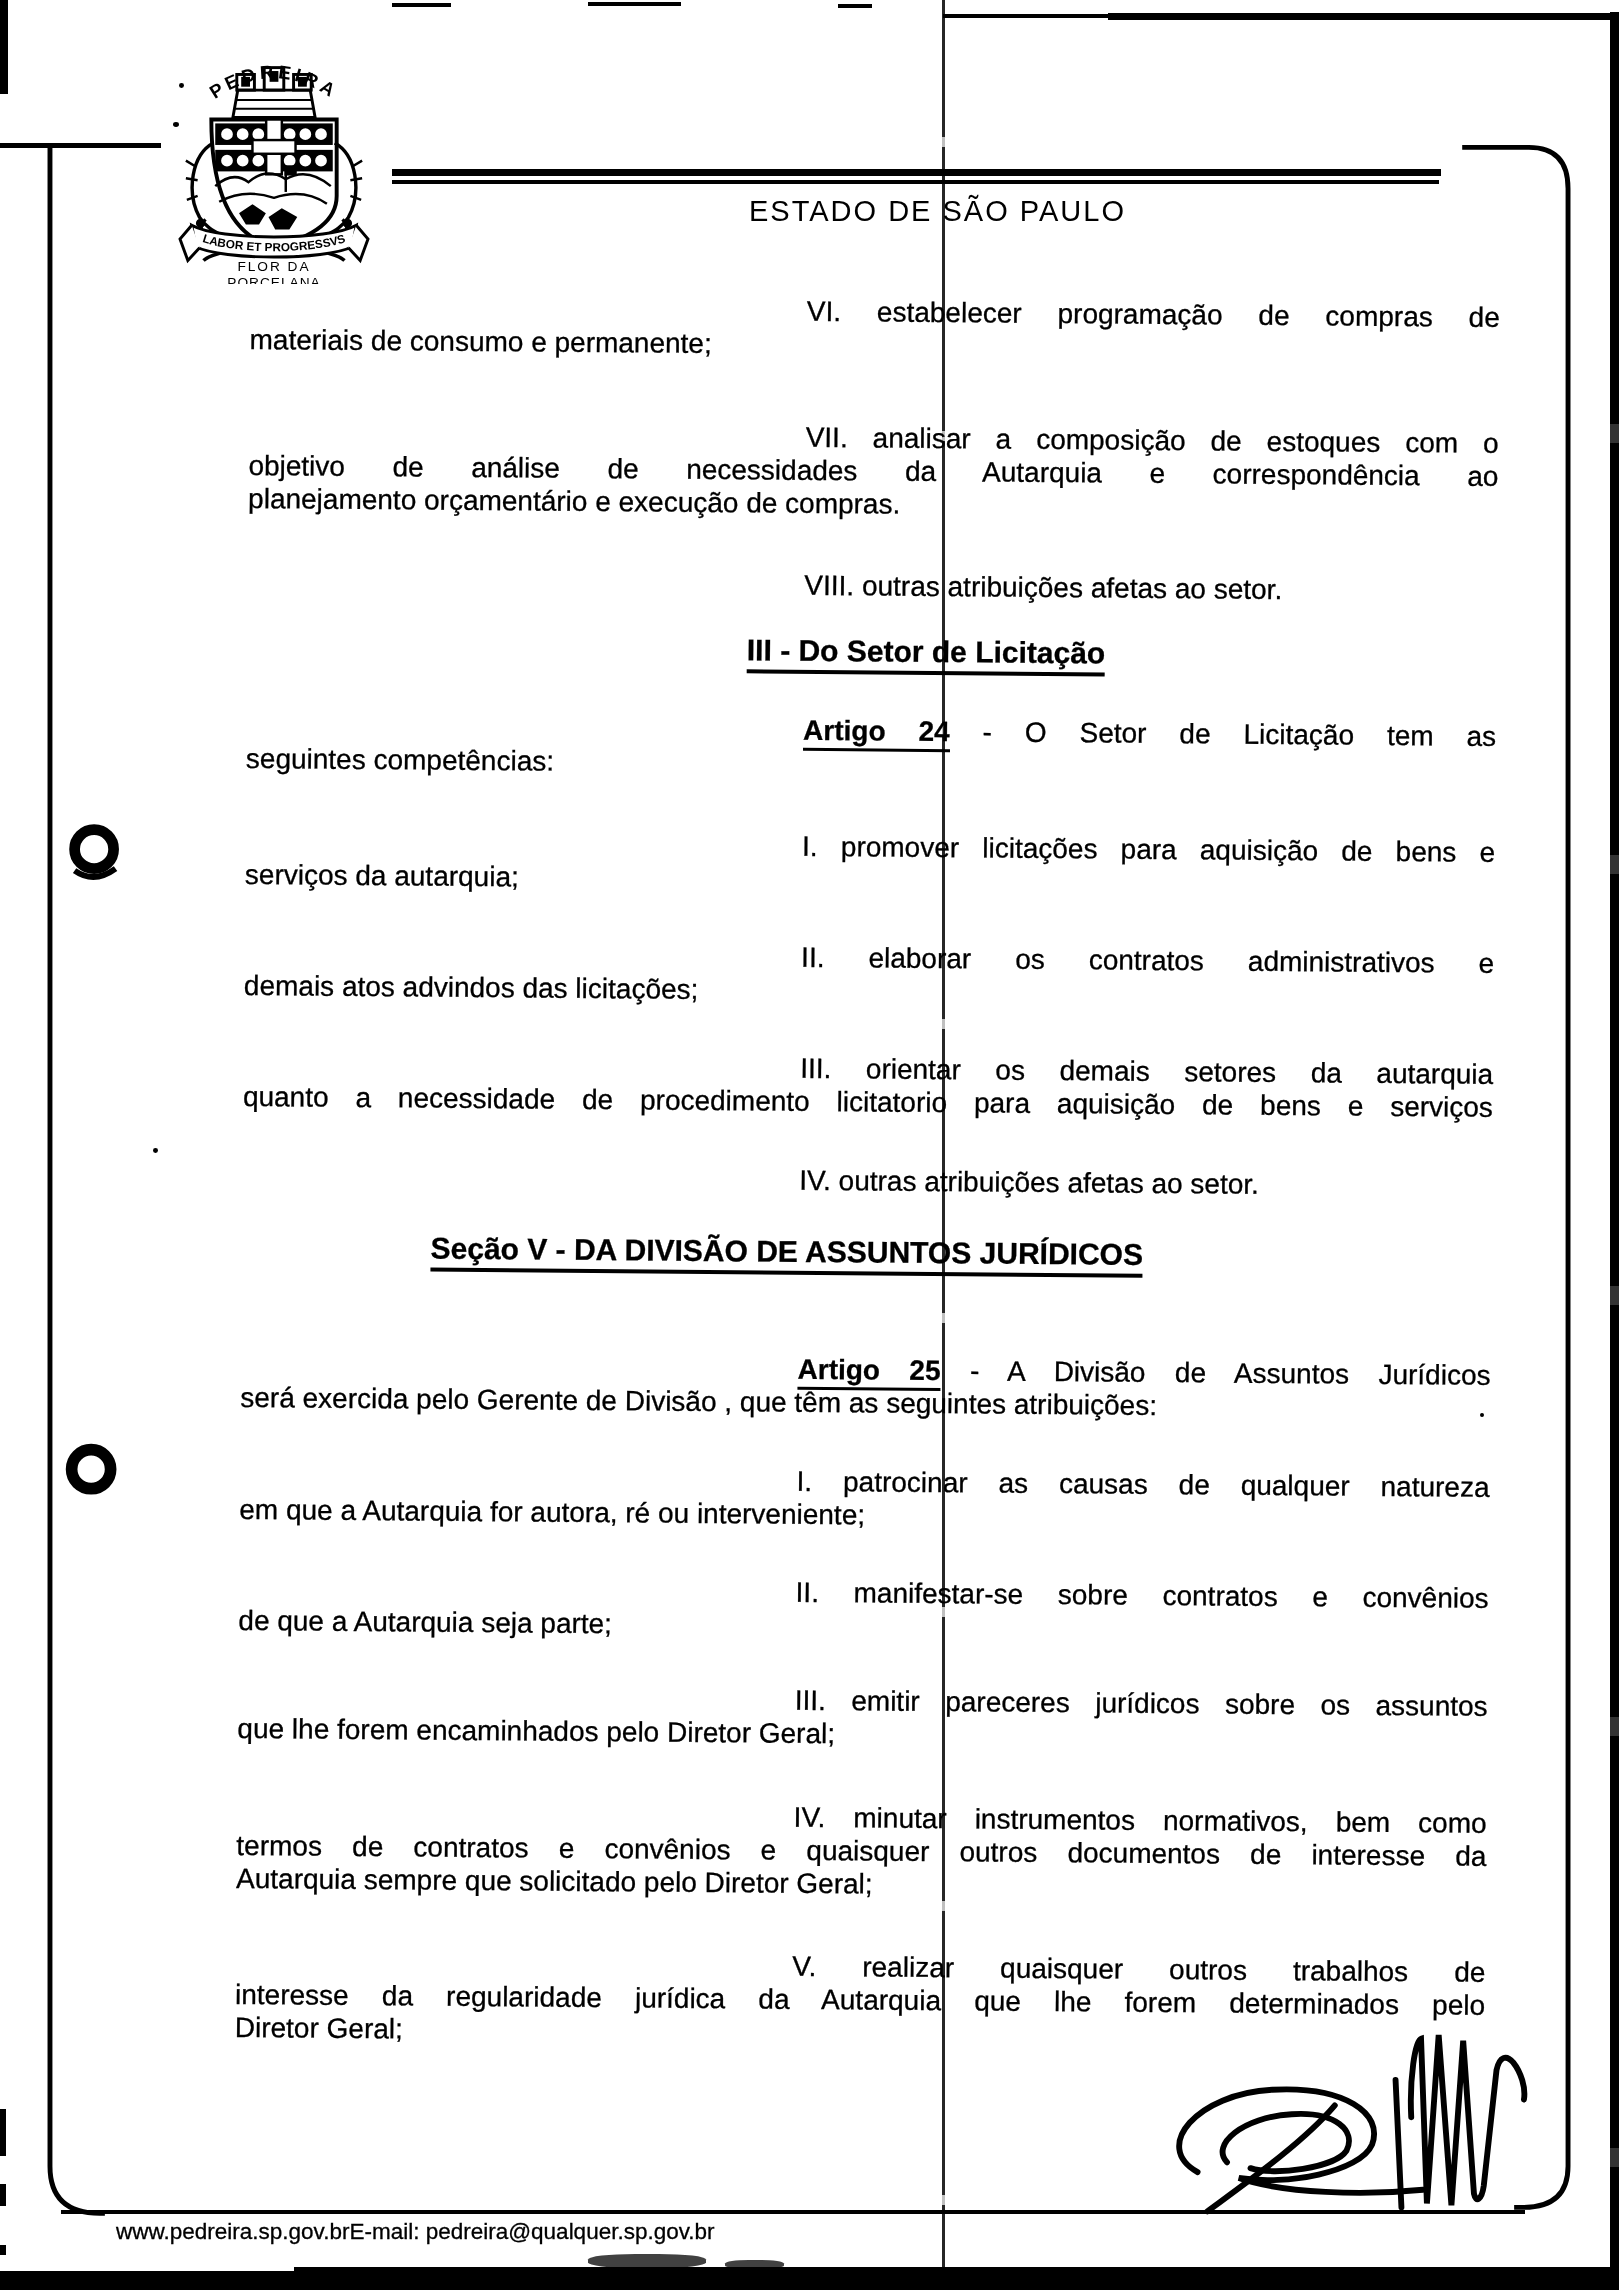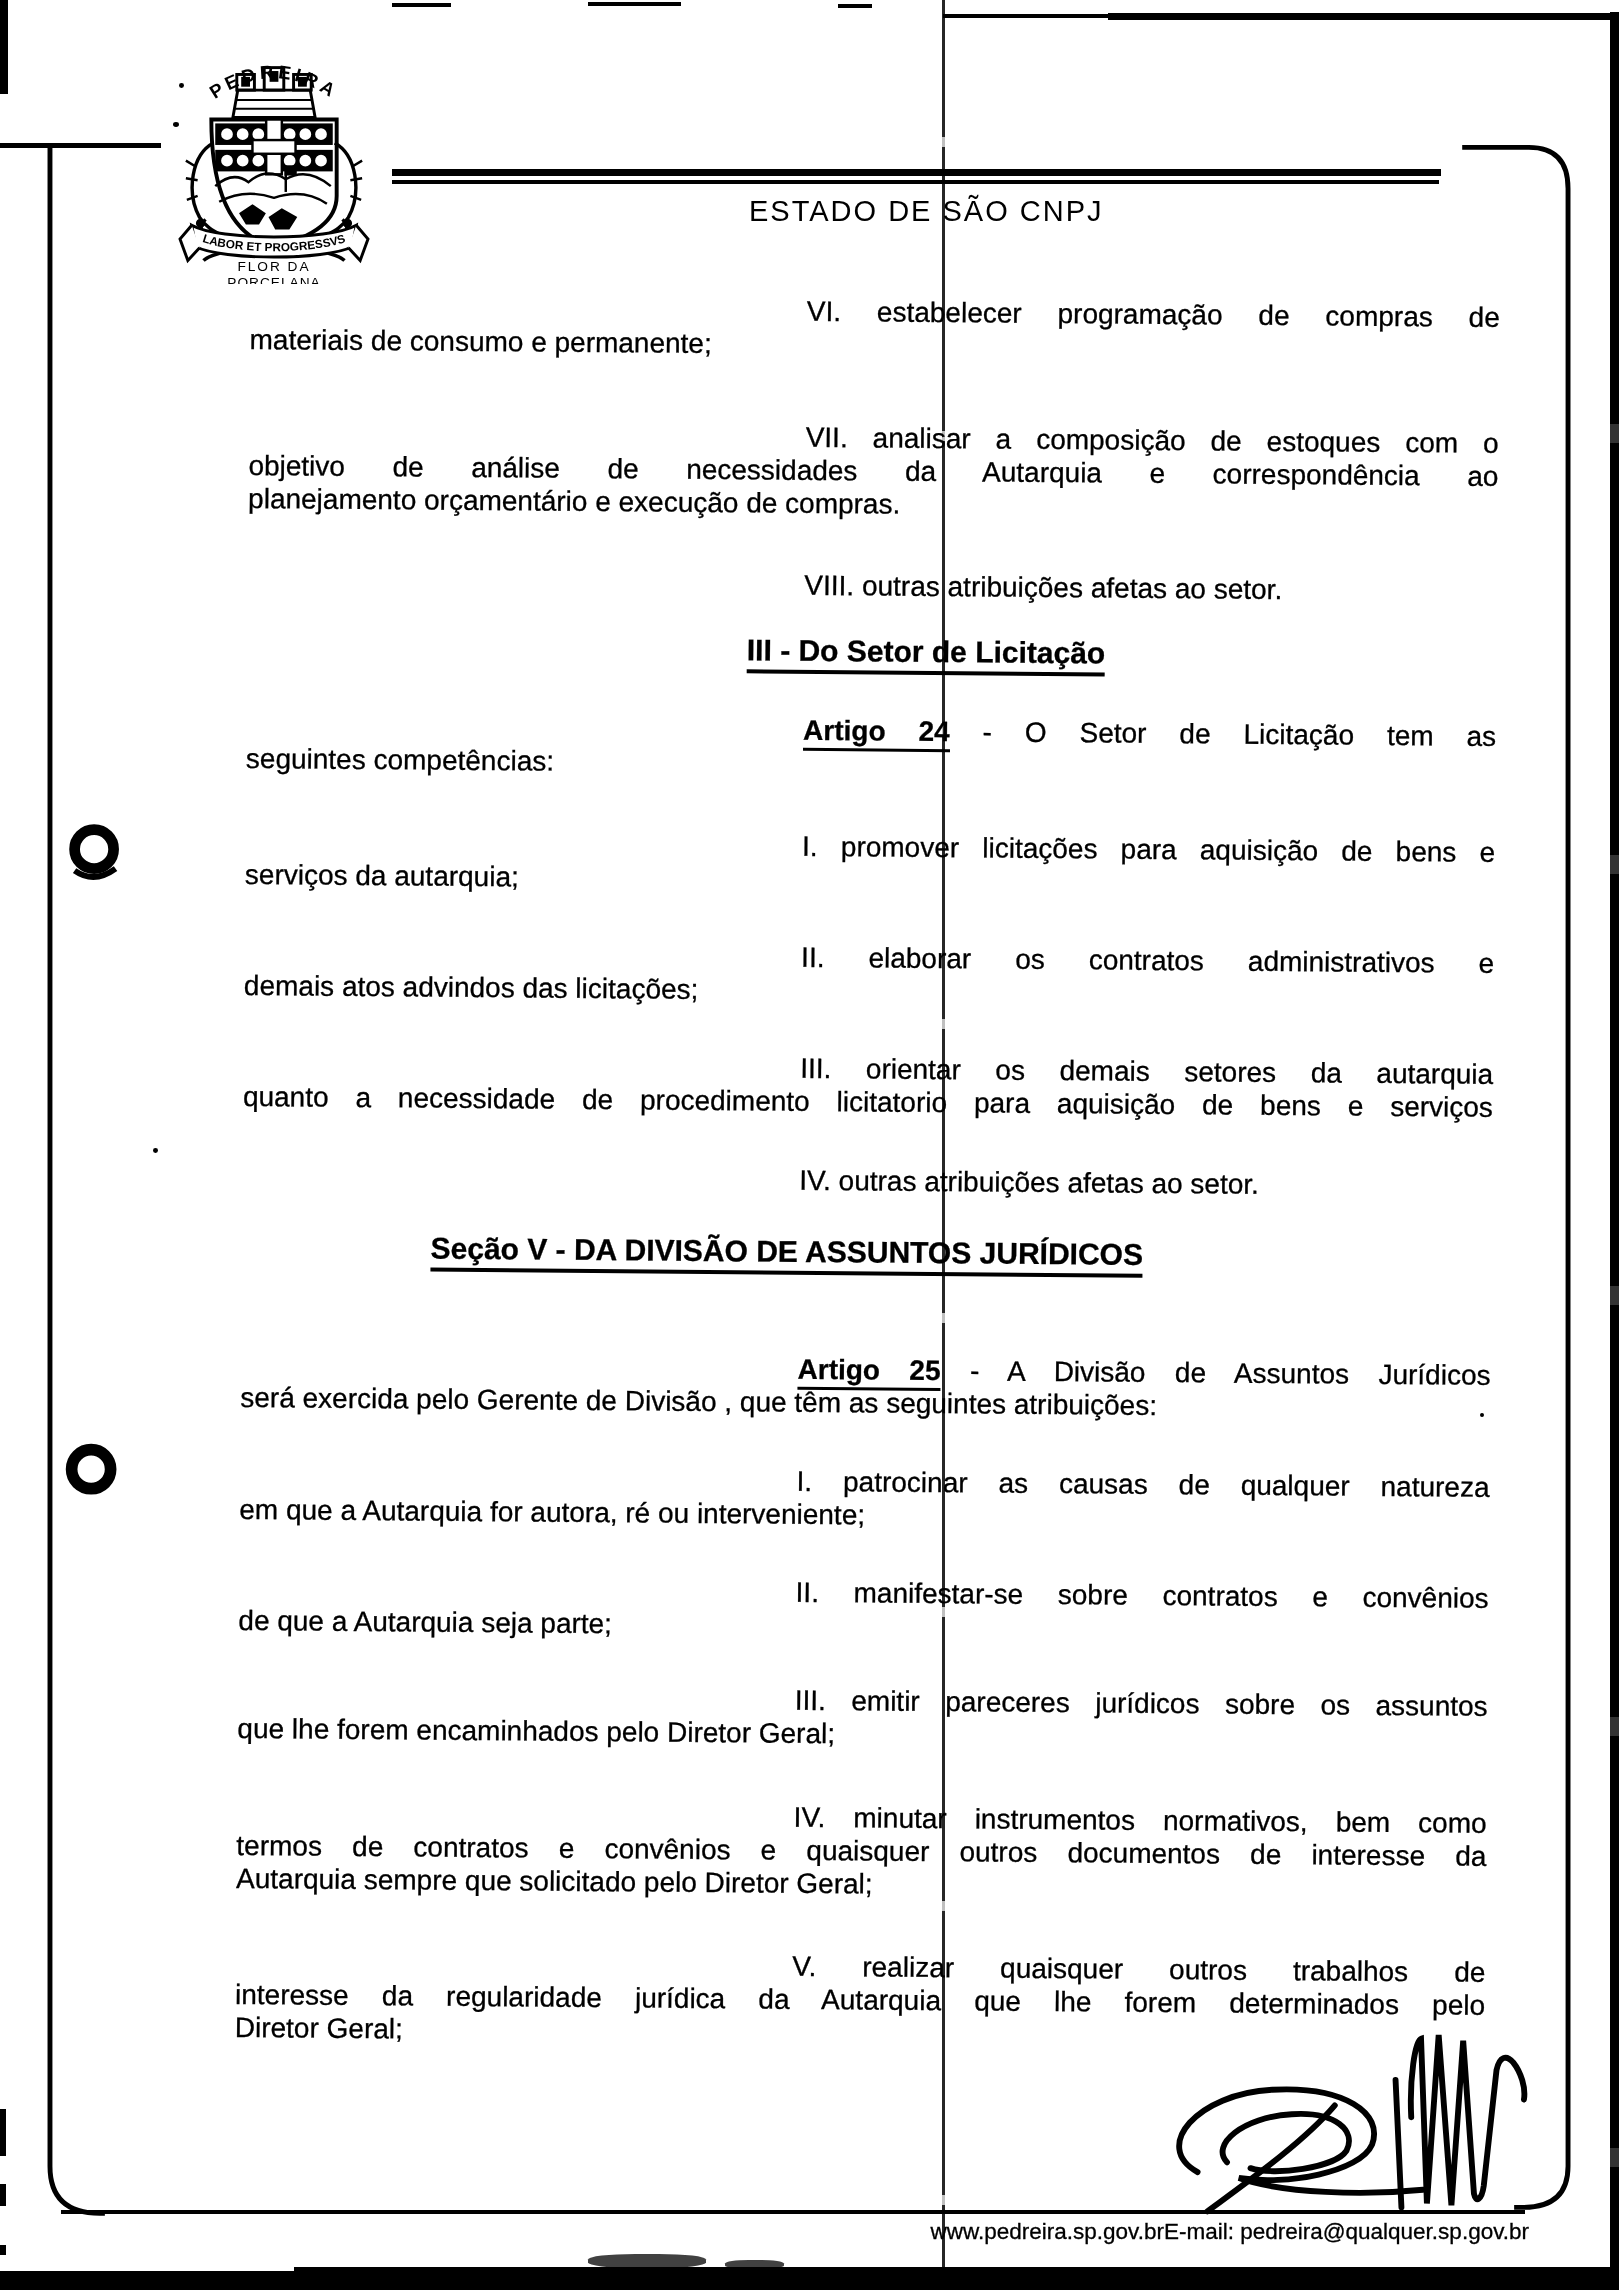--- a/index.html
+++ b/index.html
@@ -37,21 +37,21 @@
   .ln.j{text-align:justify;text-align-last:justify;}
   .ln.ind{padding-left:557px;width:693px;}
   .artigo{font-weight:bold;border-bottom:3.9px solid #000;padding-bottom:2px;}
   .heading{position:absolute;font-weight:bold;font-size:30px;white-space:nowrap;}
   .heading .h-u{border-bottom:4.9px solid #000;padding-bottom:2.9px;}
   
   .footer-address{position:absolute;left:116px;top:2187px;width:1411px;font-size:22.5px;
      text-align:justify;text-align-last:justify;white-space:nowrap;-webkit-text-stroke:0.3px #000;}
   .footer-rule{position:absolute;left:61px;top:2210px;width:1464px;height:3.9px;background:#000;}
   .footer-row{position:absolute;left:116px;top:2219px;width:1413px;display:flex;
-     justify-content:flex-end;font-size:22.5px;-webkit-text-stroke:0.3px #000;}
+     justify-content:flex-start;font-size:22.5px;-webkit-text-stroke:0.3px #000;}
   svg{position:absolute;}
   .nosel{user-select:none;}
 </style>
 </head>
 <body>
 
 <div class="page nosel">
 
   <div class="fold-line"></div>
   <div class="top-edge-line-a"></div>
@@ -158,21 +158,21 @@
         <textPath href="#arcMotto" startOffset="50%" text-anchor="middle">LABOR ET PROGRESSVS</textPath>
       </text>
     </g>
     <text x="100" y="227" text-anchor="middle" font-size="14" letter-spacing="2">FLOR DA</text>
     <text x="100" y="243" text-anchor="middle" font-size="14" letter-spacing="1">PORCELANA</text>
   </svg>
 
   <div class="rule rule1"></div>
   <div class="rule rule2"></div>
   <div class="rule rule-stub"></div>
-  <div class="org-subtitle">ESTADO DE SÃO CNPJ</div>
+  <div class="org-subtitle">ESTADO DE SÃO PAULO</div>
 
   <div class="doc-body">
 
     <div class="blk" style="top:0">
       <div class="ln j ind">VI. estabelecer programação de compras de</div>
       <div class="ln">materiais de consumo e permanente;</div>
     </div>
 
     <div class="blk" style="top:126px">
       <div class="ln j ind">VII. analisar a composição de estoques com o</div>

